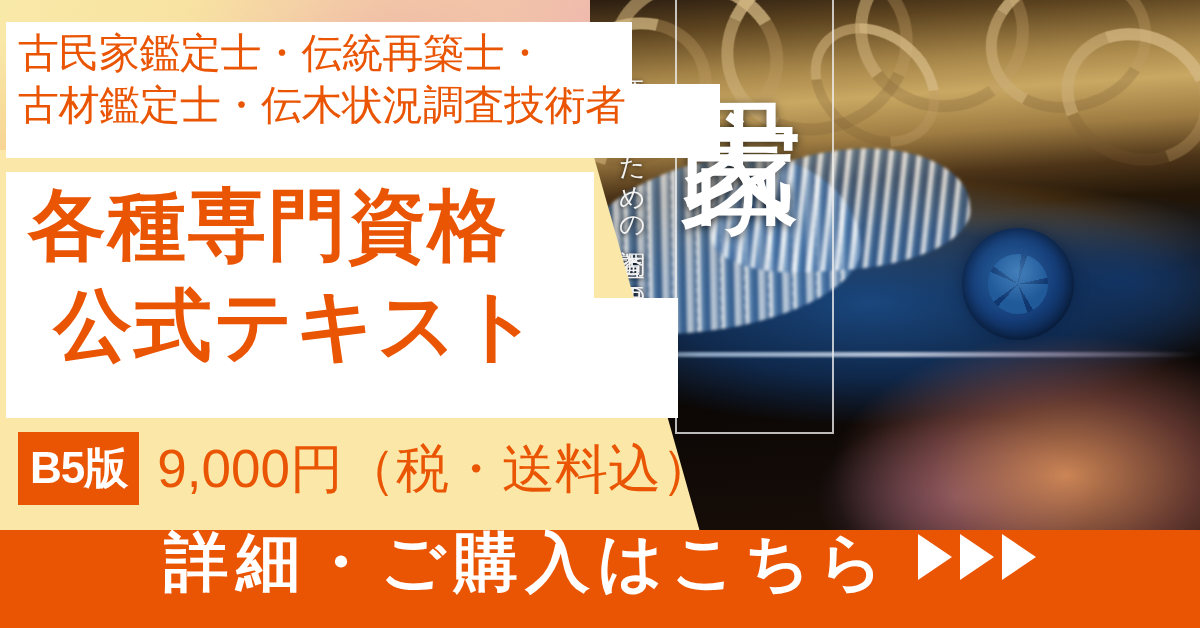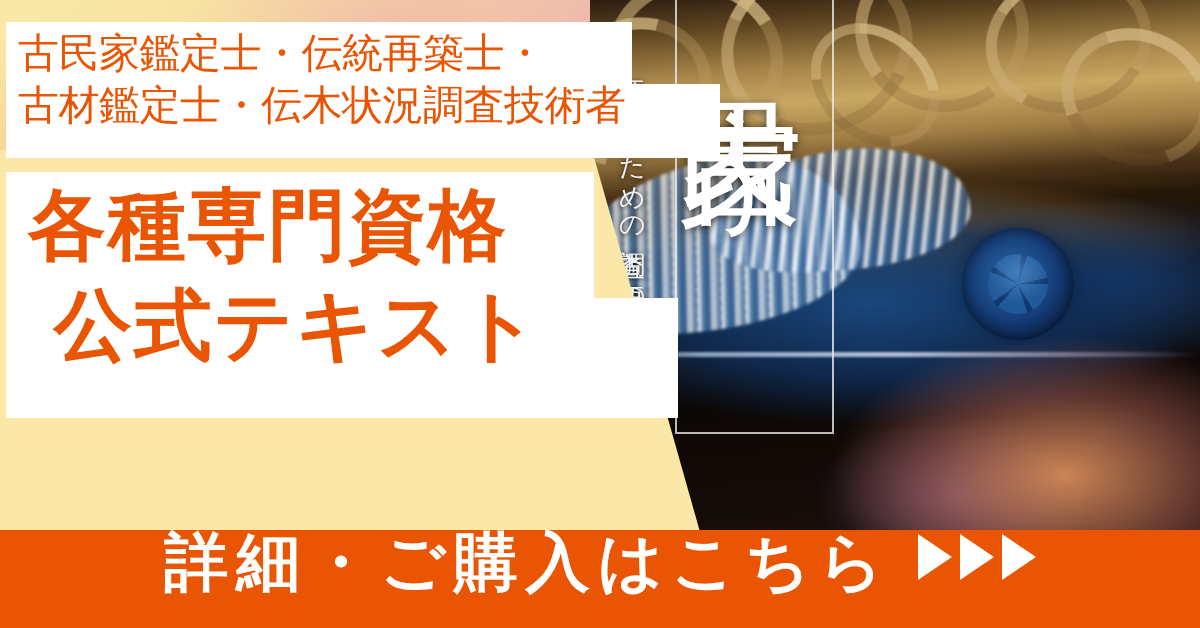--- a/index.html
+++ b/index.html
@@ -405,20 +405,24 @@
     <span class="qual-line">古民家鑑定士・伝統再築士・</span>
     <span class="qual-line">古材鑑定士・伝木状況調査技術者</span>
   </div>
 
   <div class="card card-title"></div>
   <div class="main-title">
     <span class="title-line-1">各種専門資格</span>
     <span class="title-line-2">公式テキスト</span>
   </div>
 
+  <div class="price-row">
+    <span class="badge">B5版</span>
+    <span class="price">9,000円（税・送料込）</span>
+  </div>
 
   <div class="cta-bar">
     <span class="cta-text">詳細・ご購入はこちら</span>
     <span class="cta-arrows">
       <span class="arrow"></span>
       <span class="arrow"></span>
       <span class="arrow"></span>
     </span>
   </div>
 

